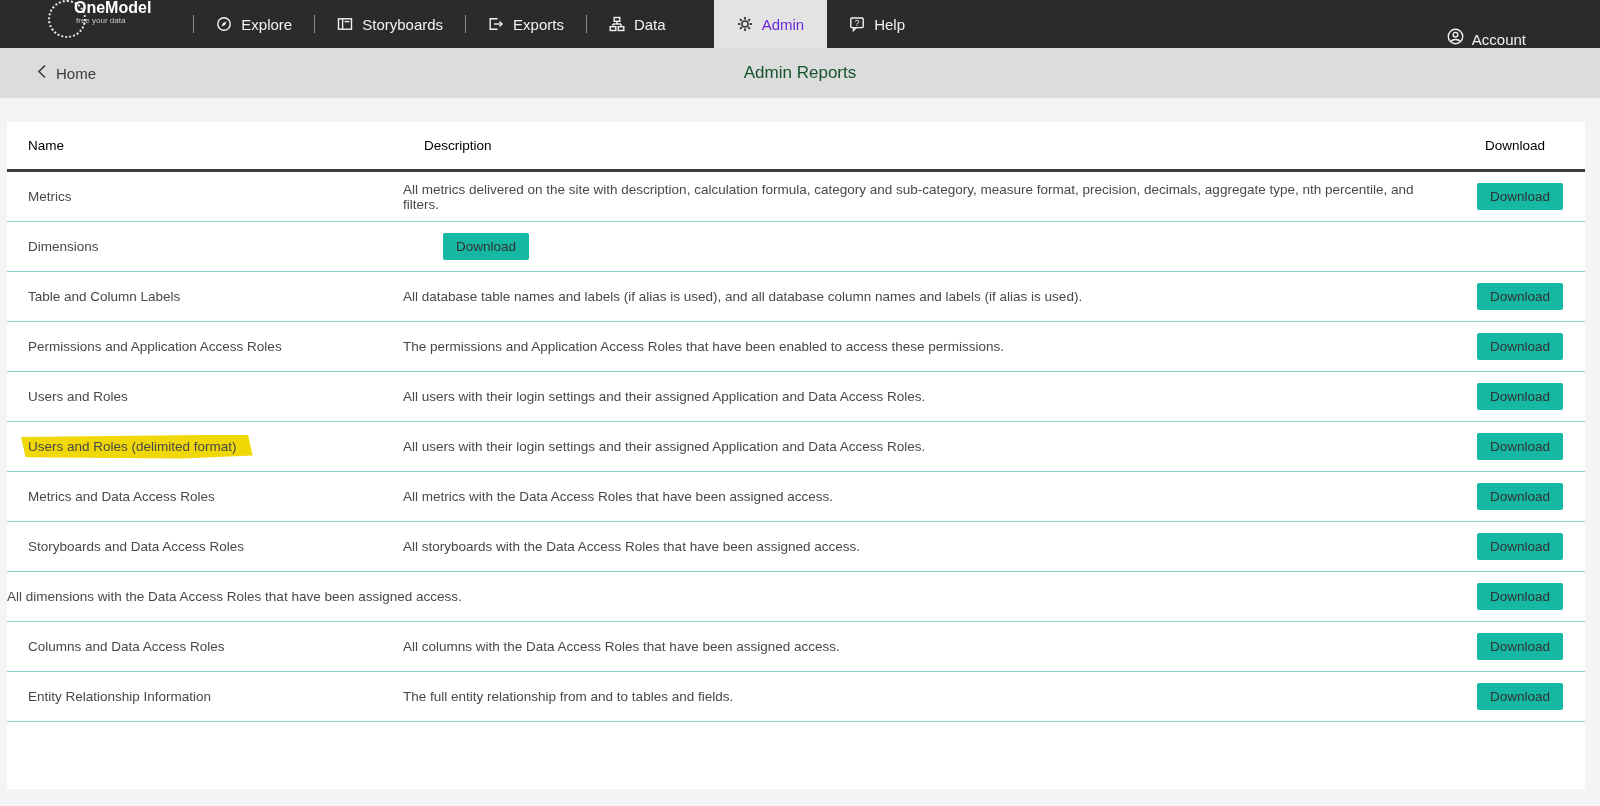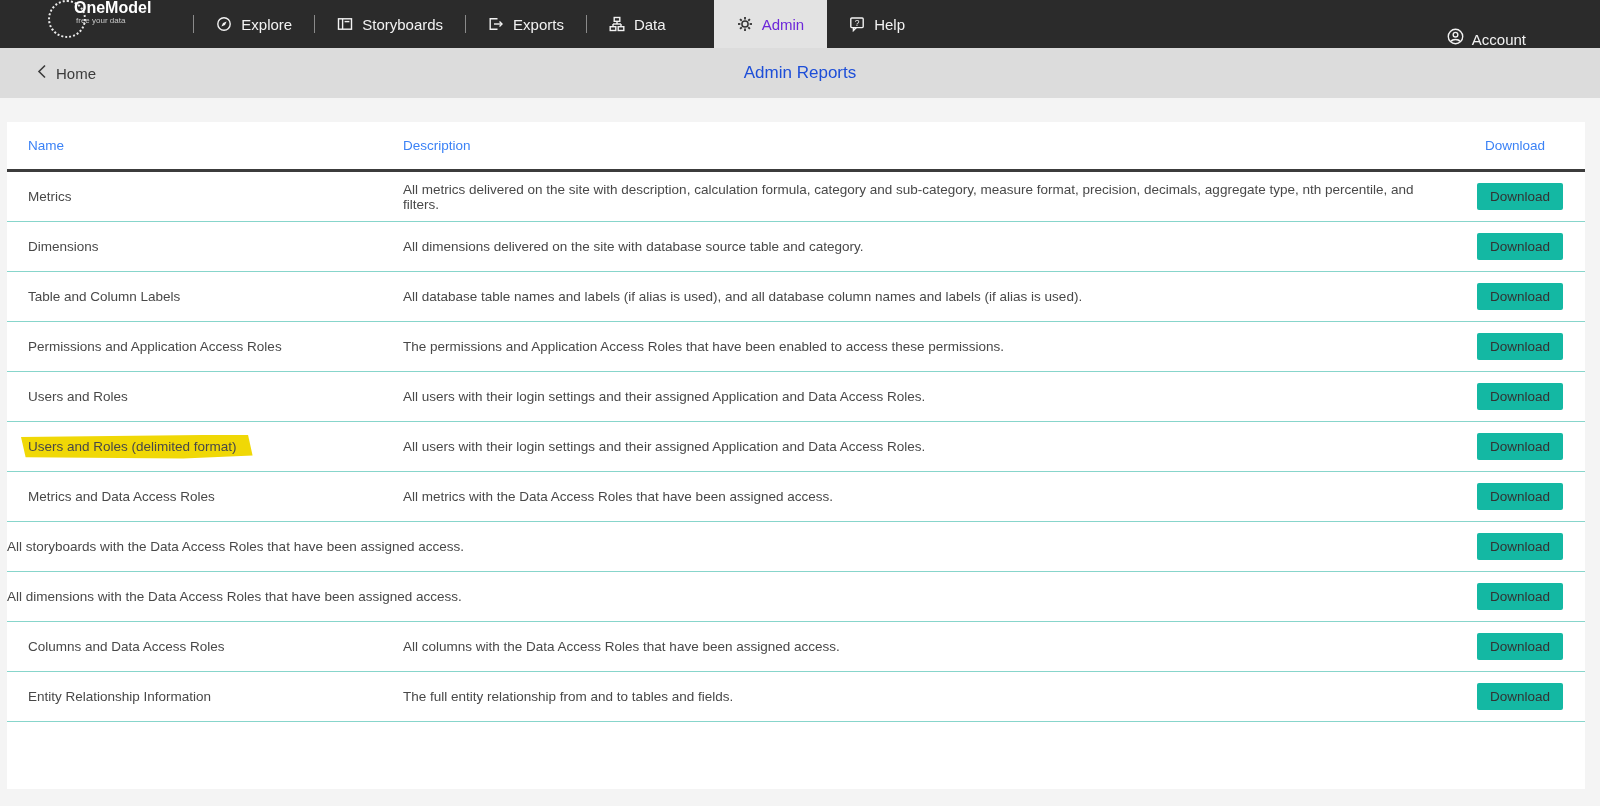--- a/index.html
+++ b/index.html
@@ -76,36 +76,37 @@
     left: 37px;
     display: flex; align-items: center; gap: 9px;
     font-size: 15px;
     color: #3b3b3b;
     cursor: pointer;
   }
   .page-title {
     width: 100%;
     text-align: center;
     font-size: 17px;
-    color: #1d4ed8;
+    color: #14532d;
   }
 
   
   .main { padding: 24px 15px 17px 7px; }
   .card {
     background: #ffffff;
     height: 667px;
   }
   .thead {
     display: flex;
     align-items: center;
     height: 50px;
     border-bottom: 3px solid #3c3c3c;
-    color: #3b82f6;
+    color: #000000;
     font-size: 13.5px;
+    gap: 21px;
   }
   .trow {
     display: flex;
     align-items: center;
     height: 50px;
     border-bottom: 1px solid #87d5cb;
     color: #484848;
     font-size: 13.5px;
   }
   .col-name  { width: 396px; padding-left: 21px; flex: 0 0 auto; }
@@ -265,21 +266,20 @@
   <div class="trow">
     <div class="col-name"><span>Metrics</span></div>
     <div class="col-desc">All metrics delivered on the site with description, calculation formula, category and sub-category, measure format, precision, decimals, aggregate type, nth percentile, and filters.</div>
     <div class="col-dl">
       <button class="dl-btn">Download</button>
     </div>
   </div>
 
   <div class="trow">
     <div class="col-name"><span>Dimensions</span></div>
-    <div class="col-desc">All dimensions delivered on the site with database source table and category.</div>
     <div class="col-dl">
       <button class="dl-btn">Download</button>
     </div>
   </div>
 
   <div class="trow">
     <div class="col-name"><span>Table and Column Labels</span></div>
     <div class="col-desc">All database table names and labels (if alias is used), and all database column names and labels (if alias is used).</div>
     <div class="col-dl">
       <button class="dl-btn">Download</button>
@@ -312,20 +312,21 @@
 
   <div class="trow">
     <div class="col-name"><span>Metrics and Data Access Roles</span></div>
     <div class="col-desc">All metrics with the Data Access Roles that have been assigned access.</div>
     <div class="col-dl">
       <button class="dl-btn">Download</button>
     </div>
   </div>
 
   <div class="trow">
+    <div class="col-name"><span>Storyboards and Data Access Roles</span></div>
     <div class="col-desc">All storyboards with the Data Access Roles that have been assigned access.</div>
     <div class="col-dl">
       <button class="dl-btn">Download</button>
     </div>
   </div>
 
   <div class="trow">
     <div class="col-desc">All dimensions with the Data Access Roles that have been assigned access.</div>
     <div class="col-dl">
       <button class="dl-btn">Download</button>

